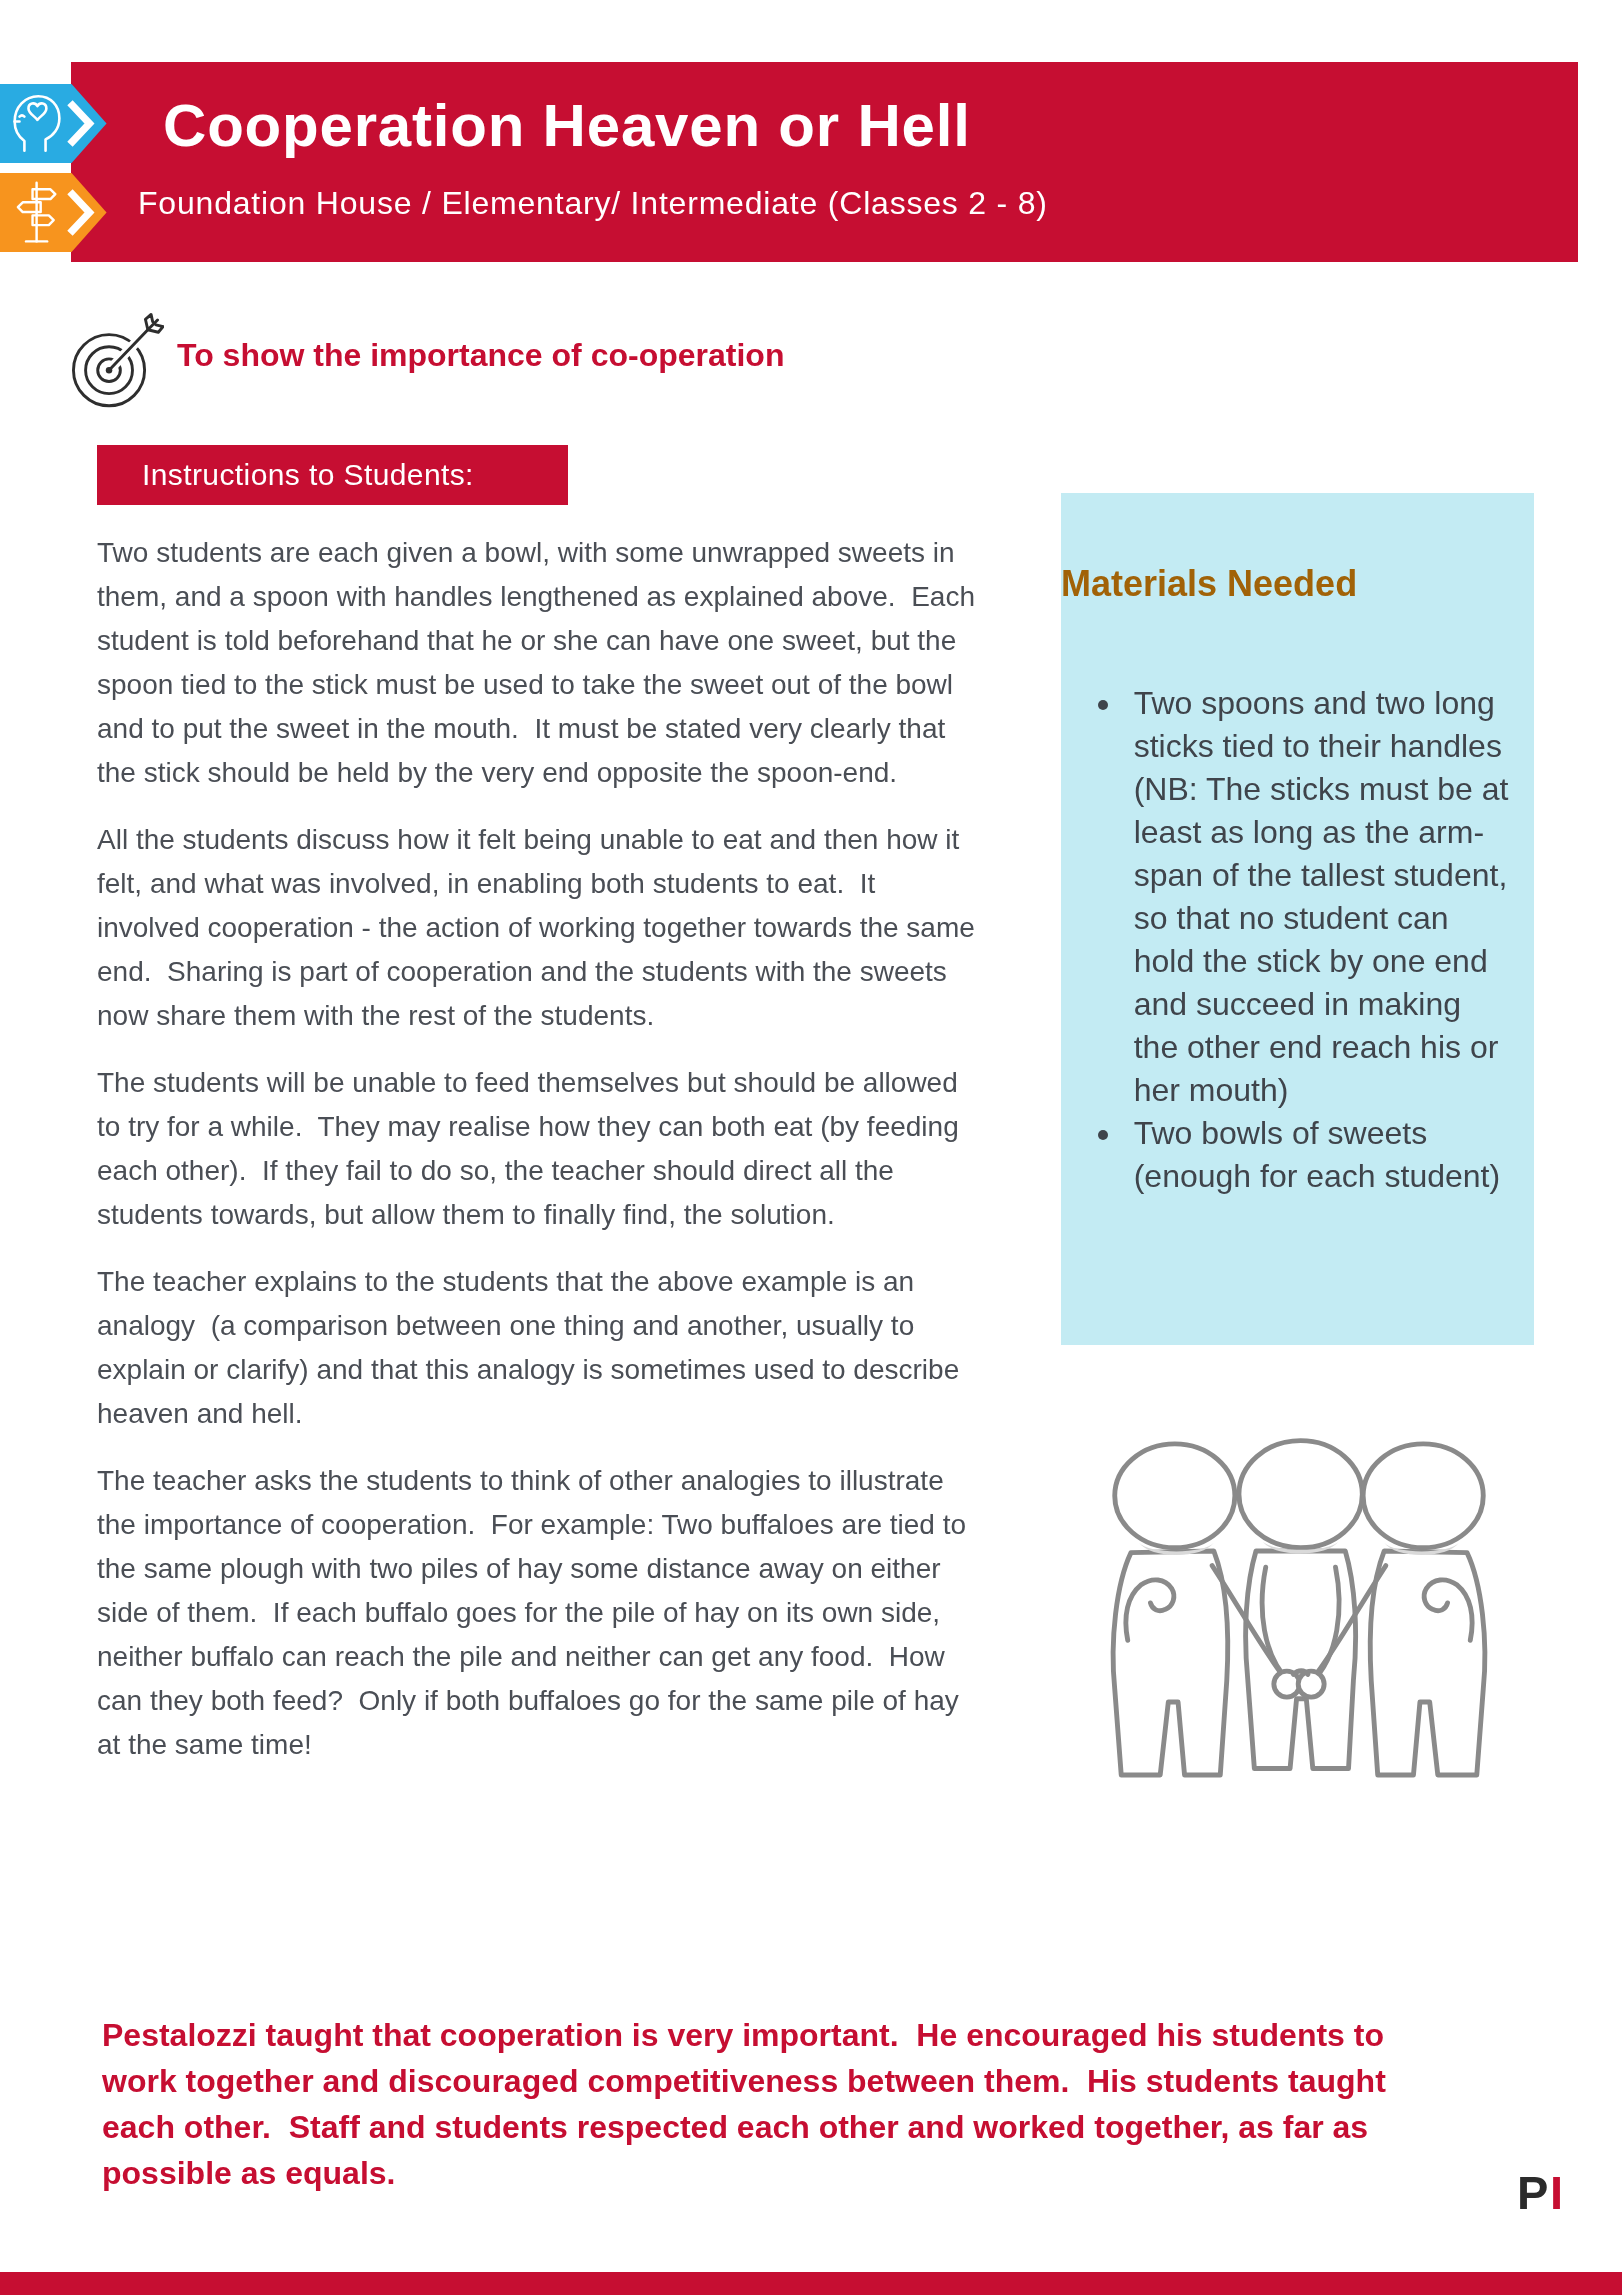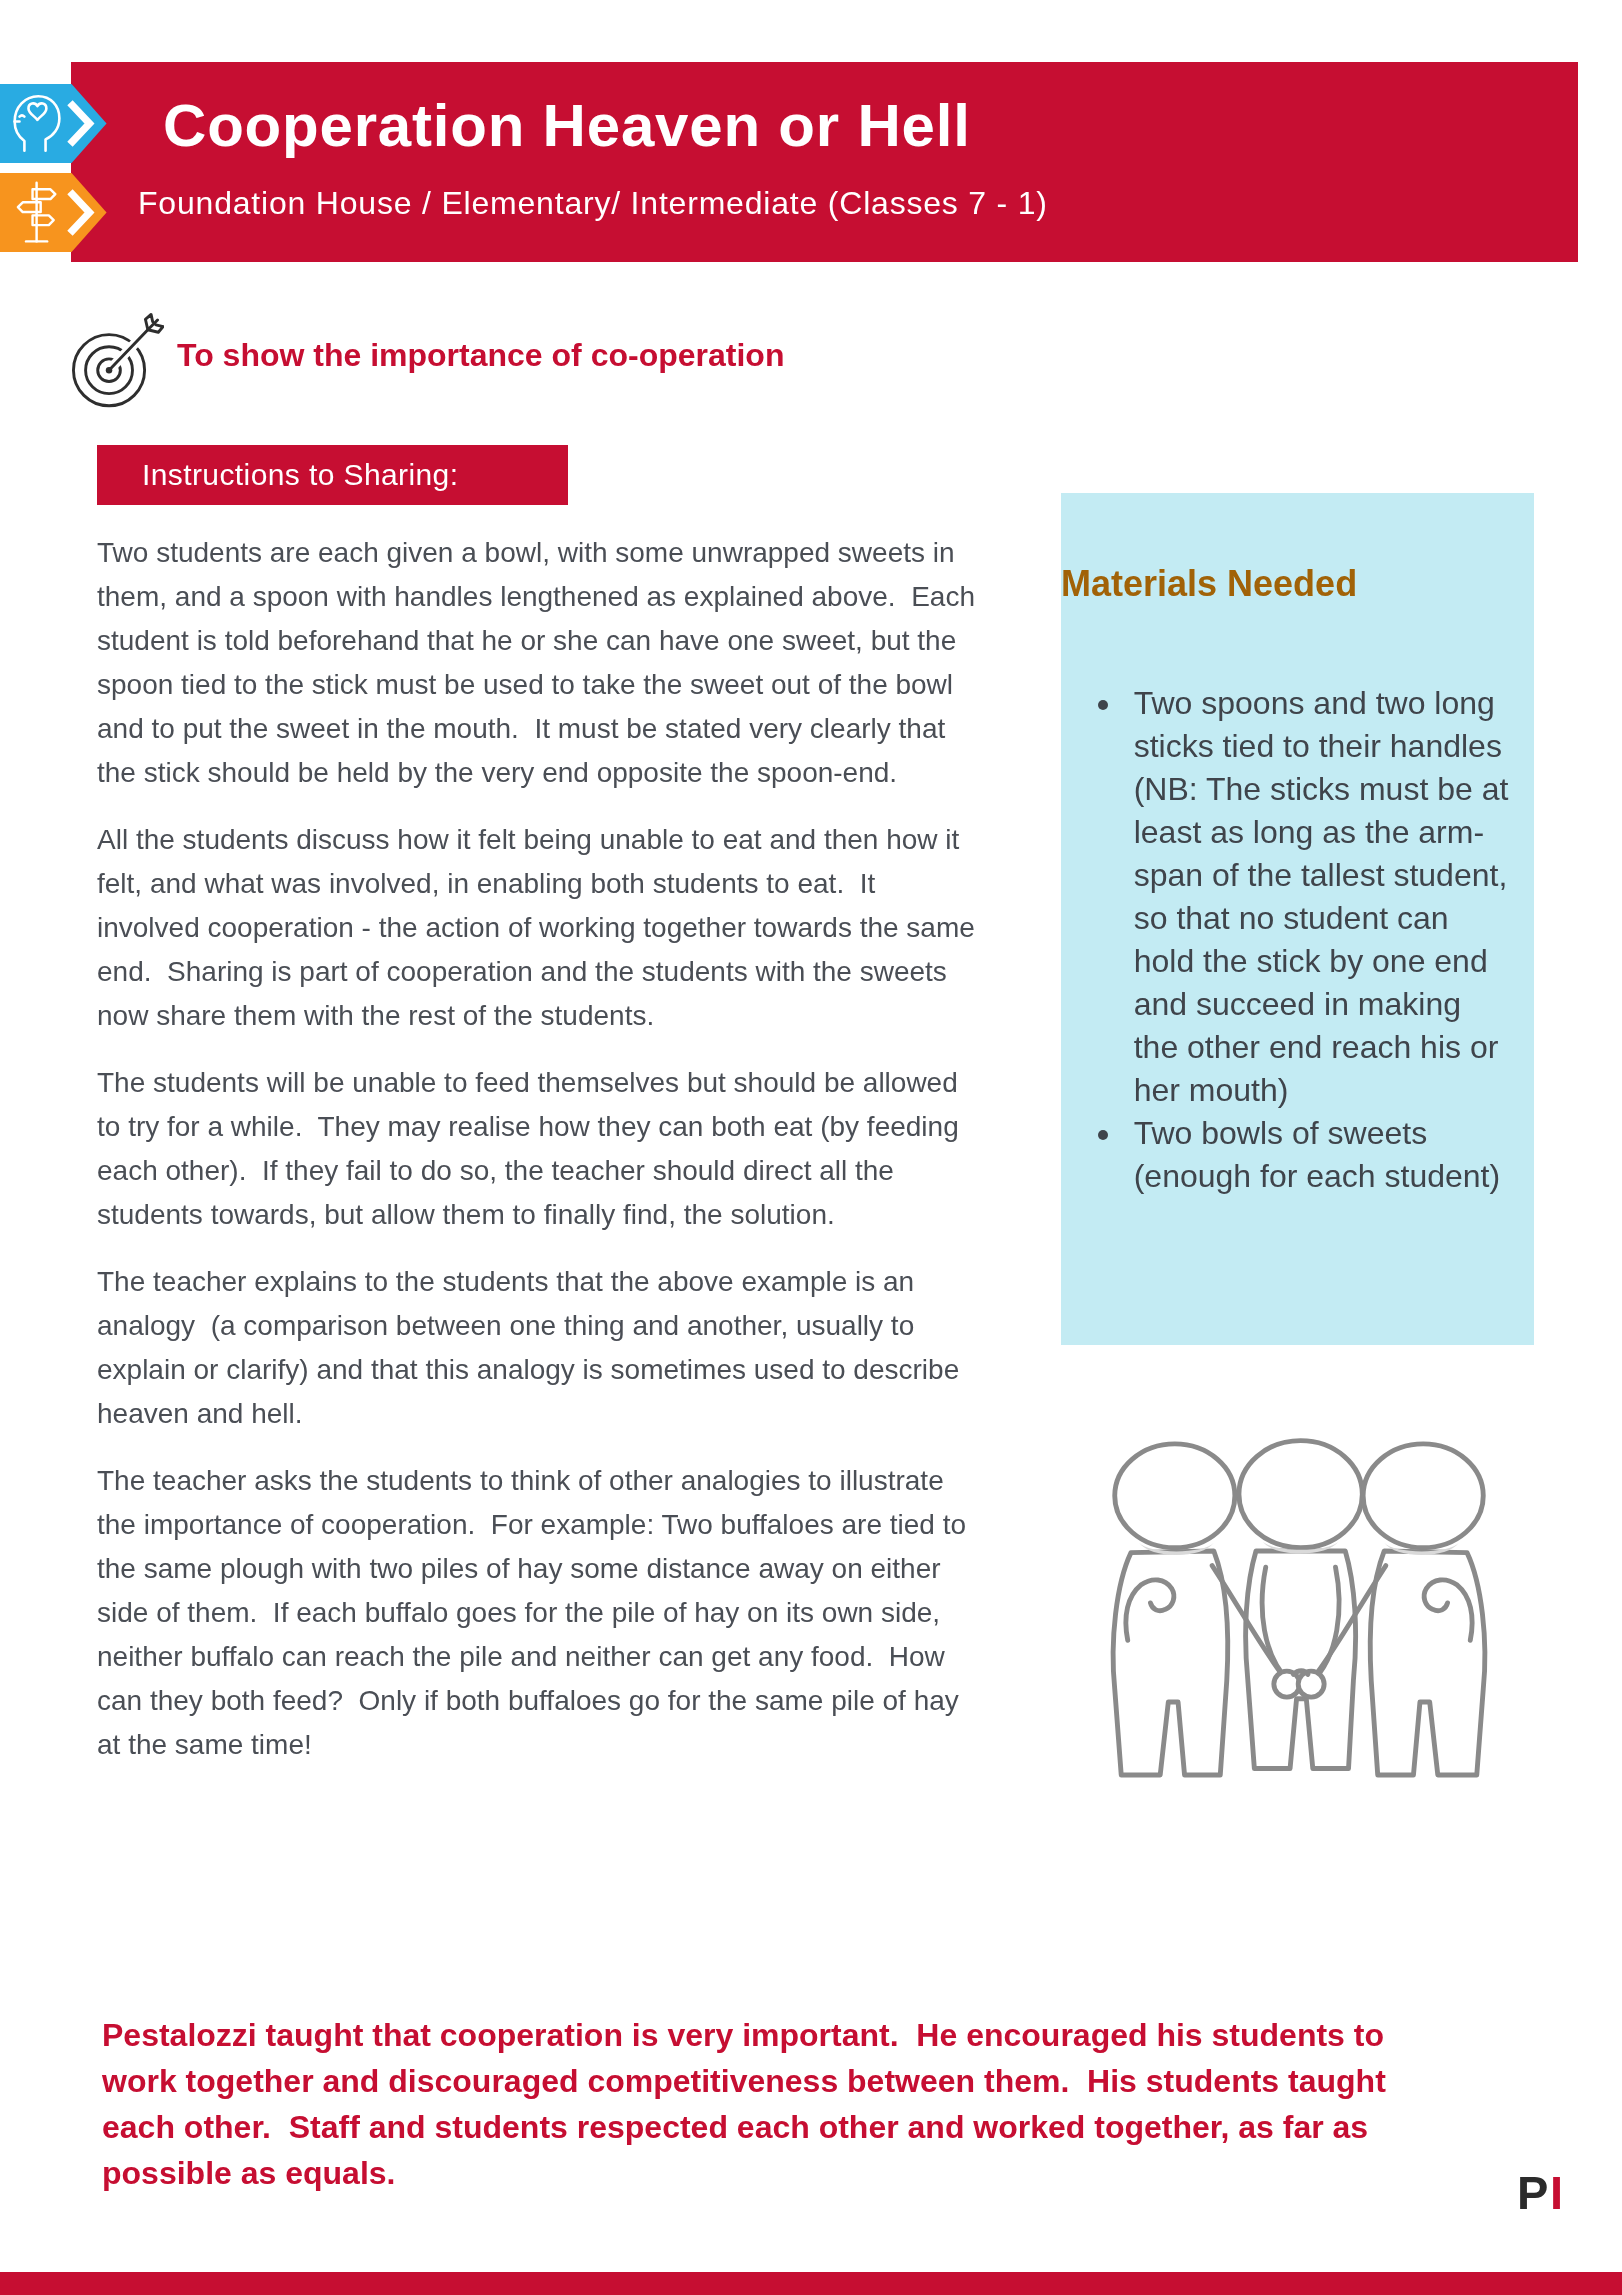--- a/index.html
+++ b/index.html
@@ -48,21 +48,21 @@
   
   .footer-bar{position:absolute;left:0;top:2272px;width:1623px;height:23.5px;background:#c60e32;}
 </style>
 </head>
 <body>
 
 <div class="page">
 
   <div class="banner">
     <div class="banner-title">Cooperation Heaven or Hell</div>
-    <div class="banner-subtitle">Foundation House / Elementary/ Intermediate (Classes 7 - 1)</div>
+    <div class="banner-subtitle">Foundation House / Elementary/ Intermediate (Classes 2 - 8)</div>
   </div>
 
   <div class="badge badge-blue">
     <svg width="109" height="79" viewBox="0 0 134 97">
       <polygon points="0,0 88,0 131,48.5 88,97 0,97" fill="#29abe2"></polygon>
       <polyline points="86,23 110,48.5 86,74" fill="none" stroke="#ffffff" stroke-width="9"></polyline>
       <g fill="none" stroke="#ffffff" stroke-width="3.2" stroke-linecap="round" stroke-linejoin="round">
         <path d="M30 82 L30 70 C22 64 18 56 18 46 C18 28 31 15 47 15 C62 15 73 26 73 42 C73 55 65 64 56 68 L56 82"></path>
         <path d="M18 46 L24 46 M24 40 C26 38 28 38 30 40"></path>
         <path d="M46 27 C43 22 35 23 35 30 C35 36 42 39 46 44 C50 39 57 36 57 30 C57 23 49 22 46 27 Z"></path>
@@ -97,21 +97,21 @@
       <g fill="none" stroke="#2e2e2e" stroke-width="3.6" stroke-linecap="round" stroke-linejoin="round">
         <line x1="52" y1="72" x2="100" y2="22"></line>
         <path d="M100 22 L112 10 M100 22 L97 9 L104 3 L106 12 M100 22 L113 25 L119 18 L110 16"></path>
       </g>
       <circle cx="52" cy="72" r="4" fill="#2e2e2e"></circle>
     </svg>
   </div>
   <div class="objective-text">To show the importance of co-operation</div>
 
   <div class="instructions-box">
-    <span>Instructions to Sharing:</span>
+    <span>Instructions to Students:</span>
   </div>
 
   <div class="body-col">
       <p class="para">Two students are each given a bowl, with some unwrapped sweets in them, and a spoon with handles lengthened as explained above.  Each student is told beforehand that he or she can have one sweet, but the spoon tied to the stick must be used to take the sweet out of the bowl and to put the sweet in the mouth.  It must be stated very clearly that the stick should be held by the very end opposite the spoon-end.</p>
       <p class="para">All the students discuss how it felt being unable to eat and then how it felt, and what was involved, in enabling both students to eat.  It involved cooperation - the action of working together towards the same end.  Sharing is part of cooperation and the students with the sweets now share them with the rest of the students.</p>
       <p class="para">The students will be unable to feed themselves but should be allowed to try for a while.  They may realise how they can both eat (by feeding each other).  If they fail to do so, the teacher should direct all the students towards, but allow them to finally find, the solution.</p>
       <p class="para">The teacher explains to the students that the above example is an analogy  (a comparison between one thing and another, usually to explain or clarify) and that this analogy is sometimes used to describe heaven and hell.</p>
       <p class="para">The teacher asks the students to think of other analogies to illustrate the importance of cooperation.  For example: Two buffaloes are tied to the same plough with two piles of hay some distance away on either side of them.  If each buffalo goes for the pile of hay on its own side, neither buffalo can reach the pile and neither can get any food.  How can they both feed?  Only if both buffaloes go for the same pile of hay at the same time!</p>
     </div>
 

